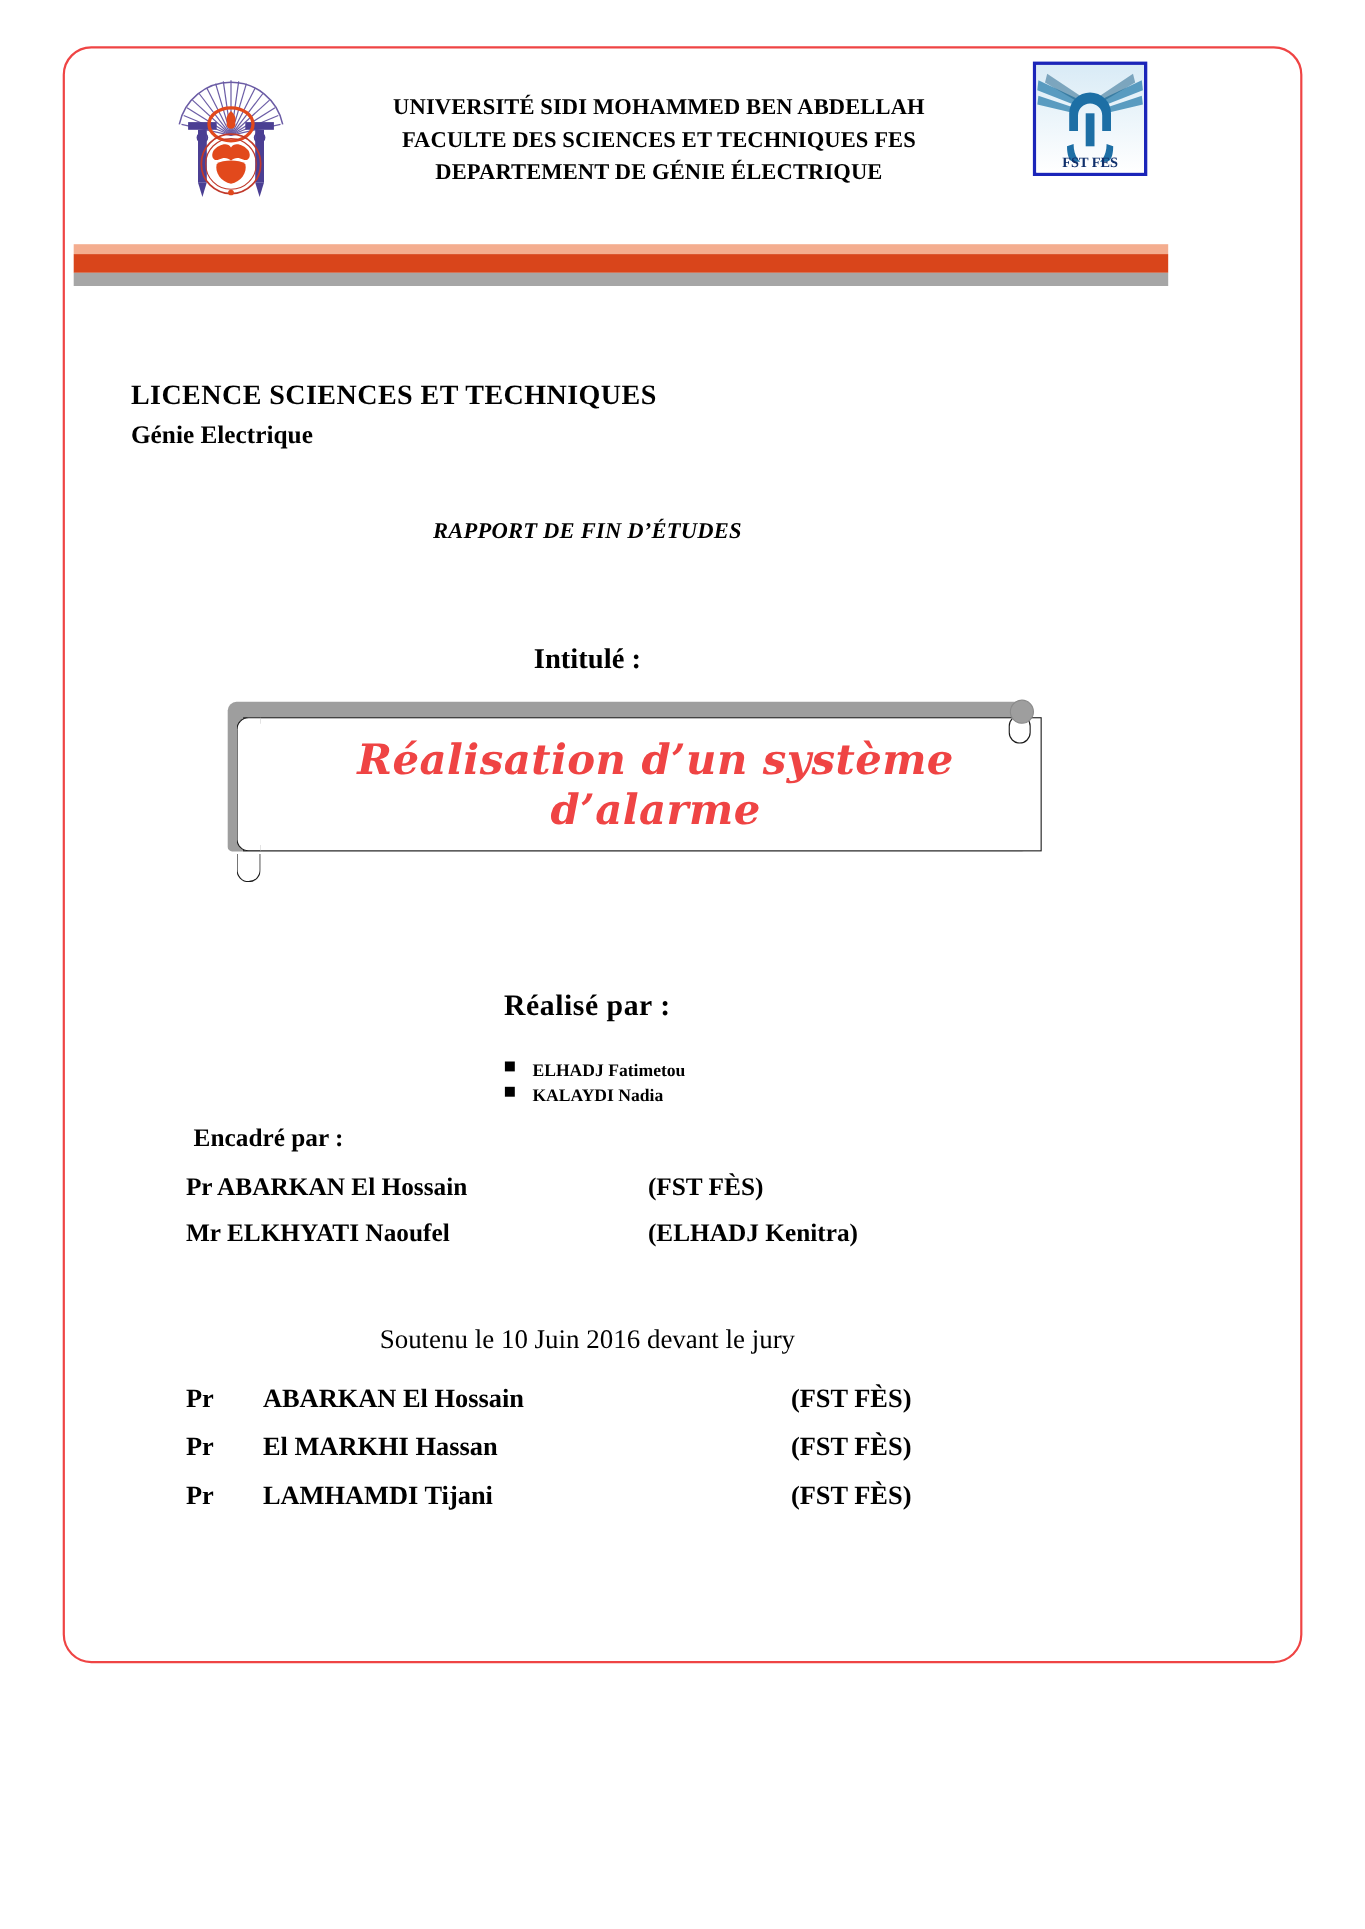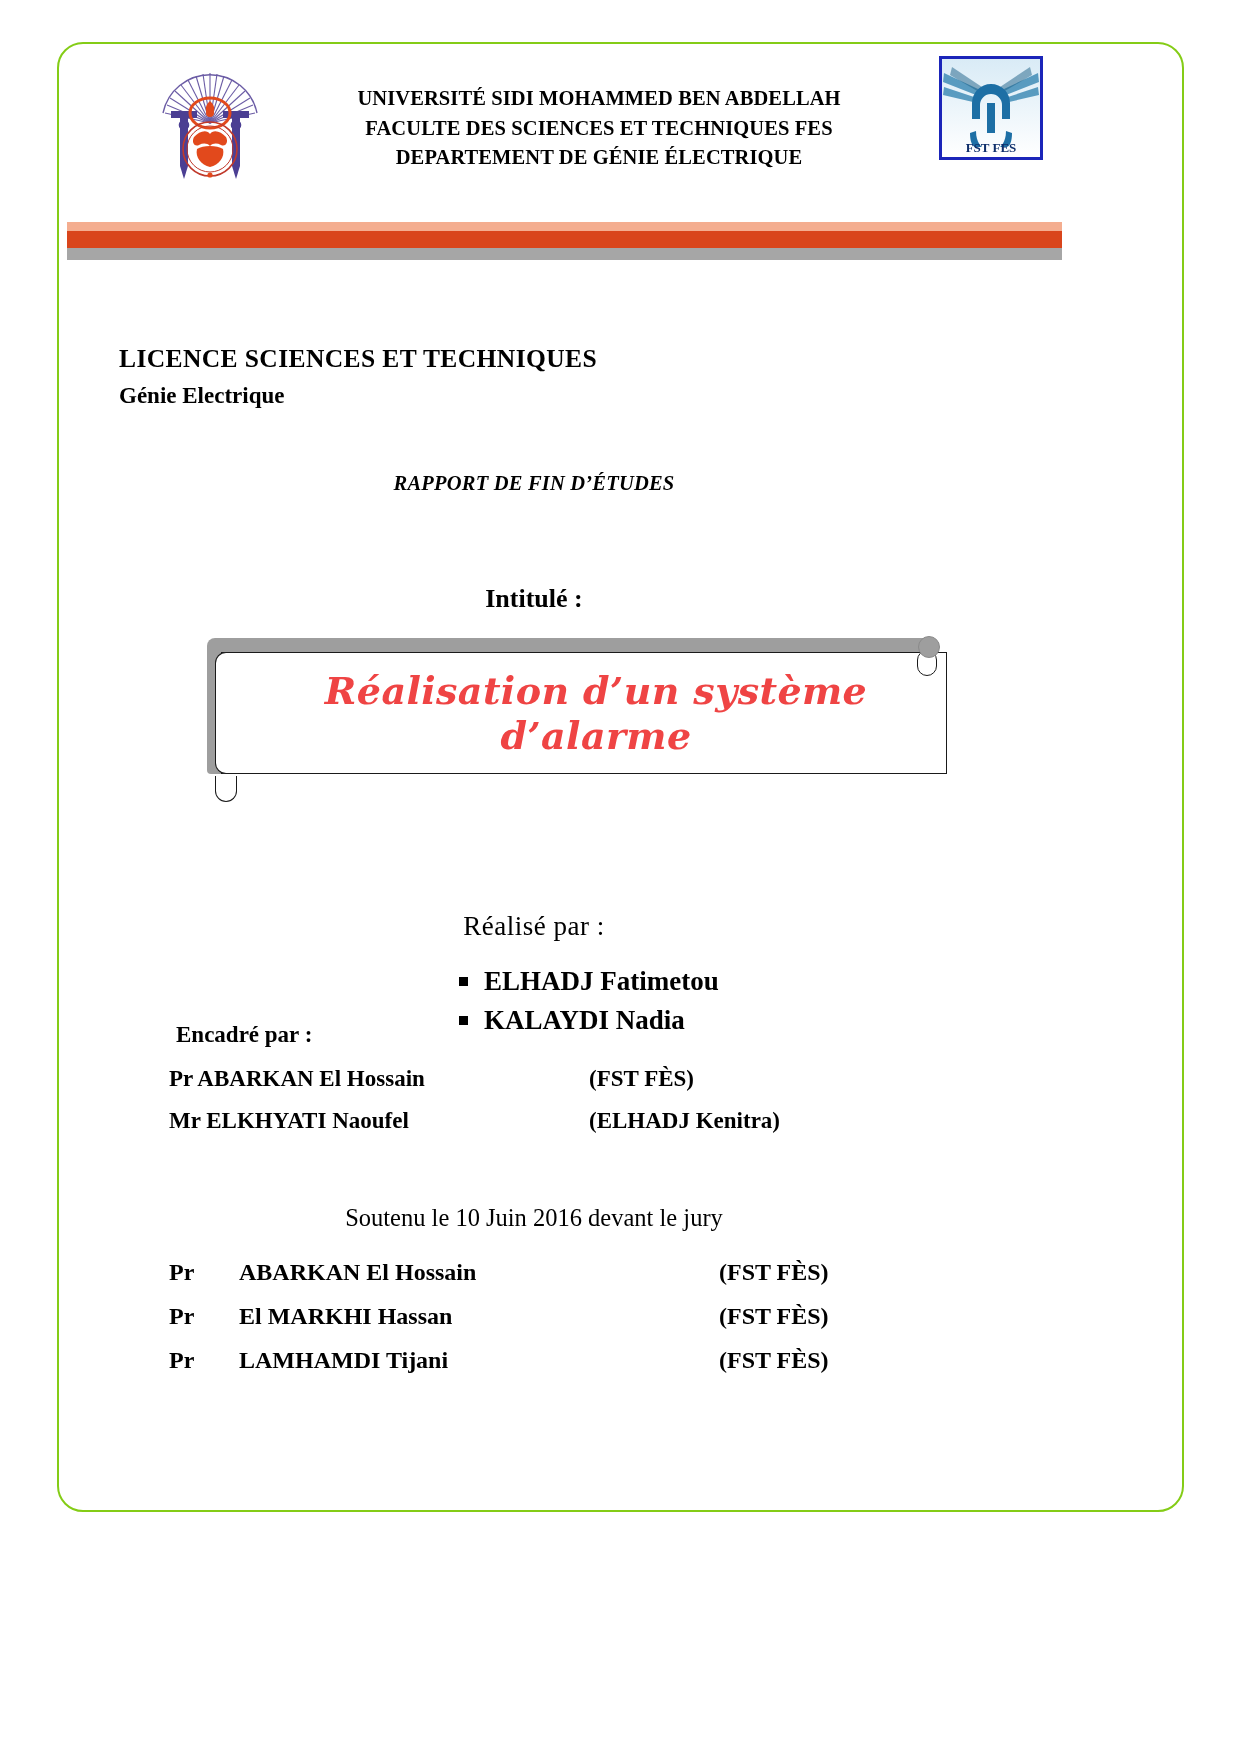--- a/index.html
+++ b/index.html
@@ -17,21 +17,21 @@
     overflow: hidden;
   }
 
   
   .page {
     position: absolute;
     left: 57px;
     top: 42px;
     width: 1127px;
     height: 1470px;
-    border: 2px solid #84cc16;
+    border: 2px solid #ef4444;
     border-radius: 26px;
     box-sizing: border-box;
     background: #ffffff;
   }
 
   
   .header {
     position: absolute;
     left: 0;
     top: 0;
@@ -205,30 +205,29 @@
     padding-left: 12px;
     box-sizing: border-box;
   }
 
   
   .realise-heading {
     position: absolute;
     left: 60px; top: 855px;
     width: 830px;
     text-align: center;
-    font-weight: normal;
+    font-weight: bold;
     font-size: 27px;
     letter-spacing: 0.5px;
-    margin-top: 12px;
   }
   .authors {
     position: absolute;
     left: 400px; top: 918px;
     font-weight: bold;
-    font-size: 27px;
+    font-size: 16px;
     line-height: 1.46;
   }
   .authors .row {
     display: flex;
     align-items: baseline;
   }
   .authors .bullet {
     display: inline-block;
     width: 9px; height: 9px;
     background: #000;

